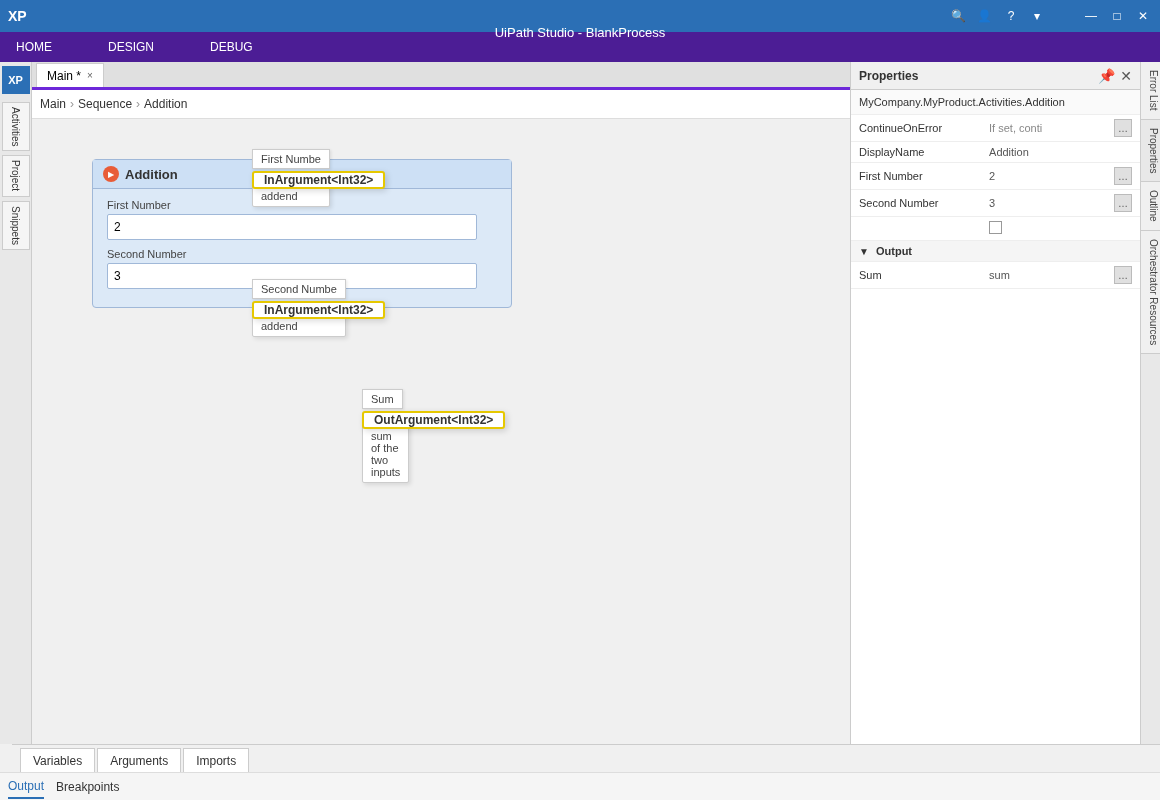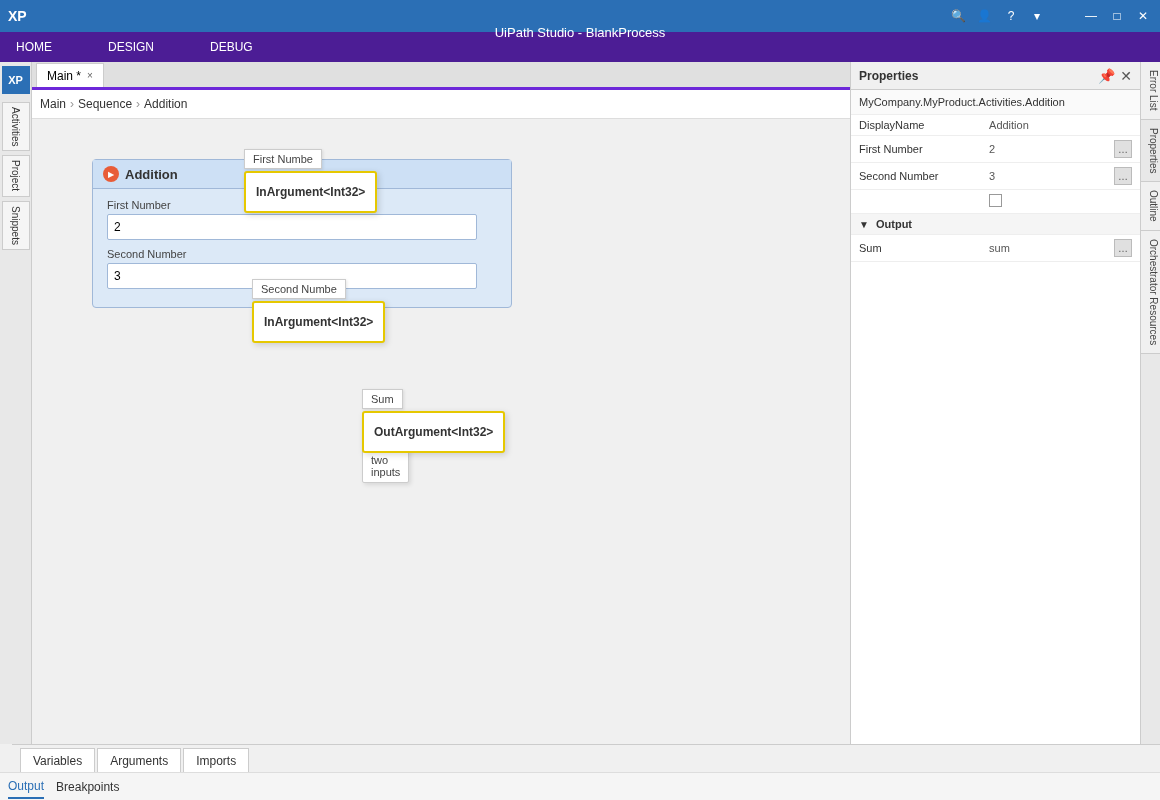--- a/index.html
+++ b/index.html
@@ -162,21 +162,21 @@
       font-size: 12px;
       margin-bottom: 8px;
     }
 
     
     .tooltip-popup {
       position: absolute;
       background: white;
       border: 2px solid #e6c800;
       border-radius: 3px;
-      padding: 12px 10px;
+      padding: 0 10px;
       font-size: 12px;
       font-weight: 600;
       color: #333;
       white-space: nowrap;
       z-index: 10;
       box-shadow: 2px 2px 6px rgba(0,0,0,0.15);
     }
     .tooltip-box {
       position: absolute;
       background: white;
@@ -373,21 +373,21 @@
     <div class="breadcrumb">
       <span>Main</span>
       <span class="breadcrumb-sep">›</span>
       <span>Sequence</span>
       <span class="breadcrumb-sep">›</span>
       <span>Addition</span>
     </div>
 
     <div class="canvas-content">
 
-      <div style="position:absolute; left:212px; top:30px; z-index:10;">
+      <div style="position:absolute; left:220px; top:30px; z-index:10;">
         <div style="background:white; border:1px solid #ccc; padding:3px 8px; font-size:11px; color:#444; margin-bottom:2px; box-shadow:1px 1px 3px rgba(0,0,0,0.1);">
           <span>First Numbe</span>
         </div>
         <div class="tooltip-popup">
           <span>InArgument&lt;Int32&gt;</span>
         </div>
         <div class="tooltip-box" style="margin-top:2px;">
           <span>The first addend</span>
         </div>
       </div>
@@ -438,20 +438,29 @@
       <div class="panel-controls">
         <span class="panel-btn">📌</span>
         <span class="panel-btn">✕</span>
       </div>
     </div>
     <div class="panel-subtitle">MyCompany.MyProduct.Activities.Addition</div>
 
     <table class="props-table">
       <tbody>
       <tr>
+        <td class="prop-name">ContinueOnError</td>
+        <td class="prop-value">
+          <div class="prop-value-with-btn">
+            <span style="flex:1; font-size:11px; color:#888;">If set, conti</span>
+            <div class="prop-ellipsis-btn">…</div>
+          </div>
+        </td>
+      </tr>
+      <tr>
         <td class="prop-name">DisplayName</td>
         <td class="prop-value">
           <span style="font-size:11px;">Addition</span>
         </td>
       </tr>
       <tr>
         <td class="prop-name">First Number</td>
         <td class="prop-value">
           <div class="prop-value-with-btn">
             <span style="flex:1; font-size:11px;">2</span>

